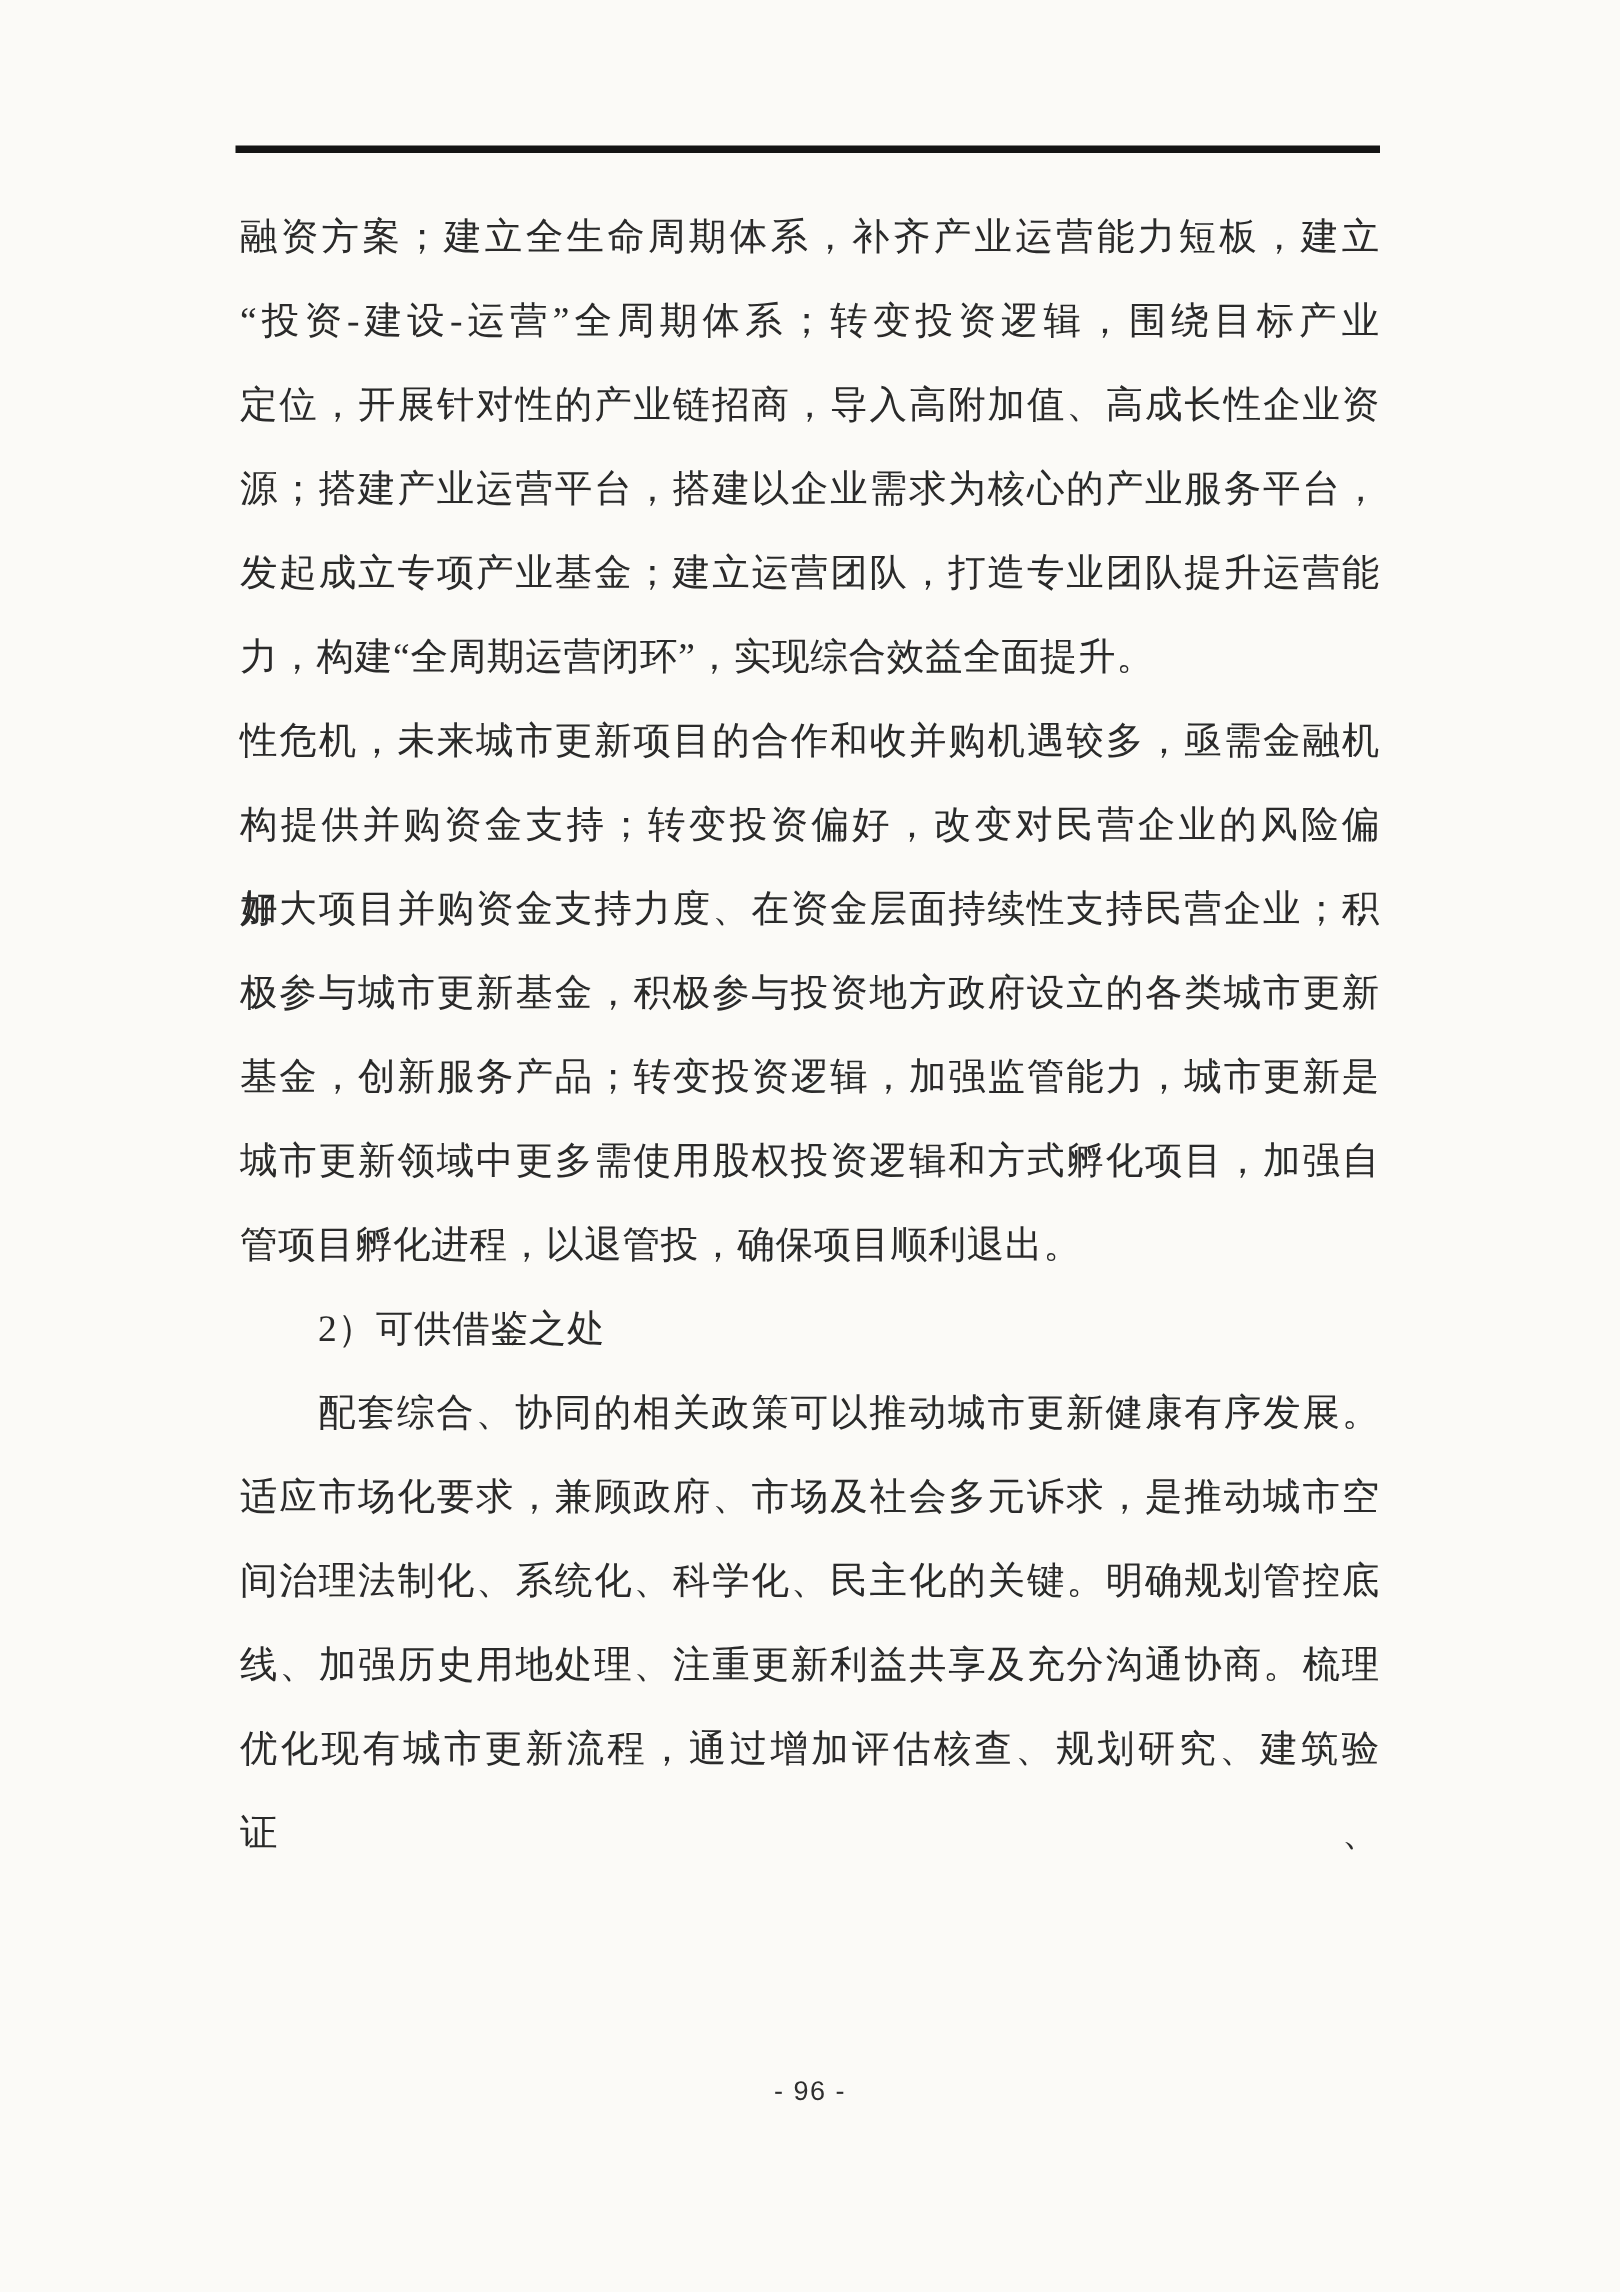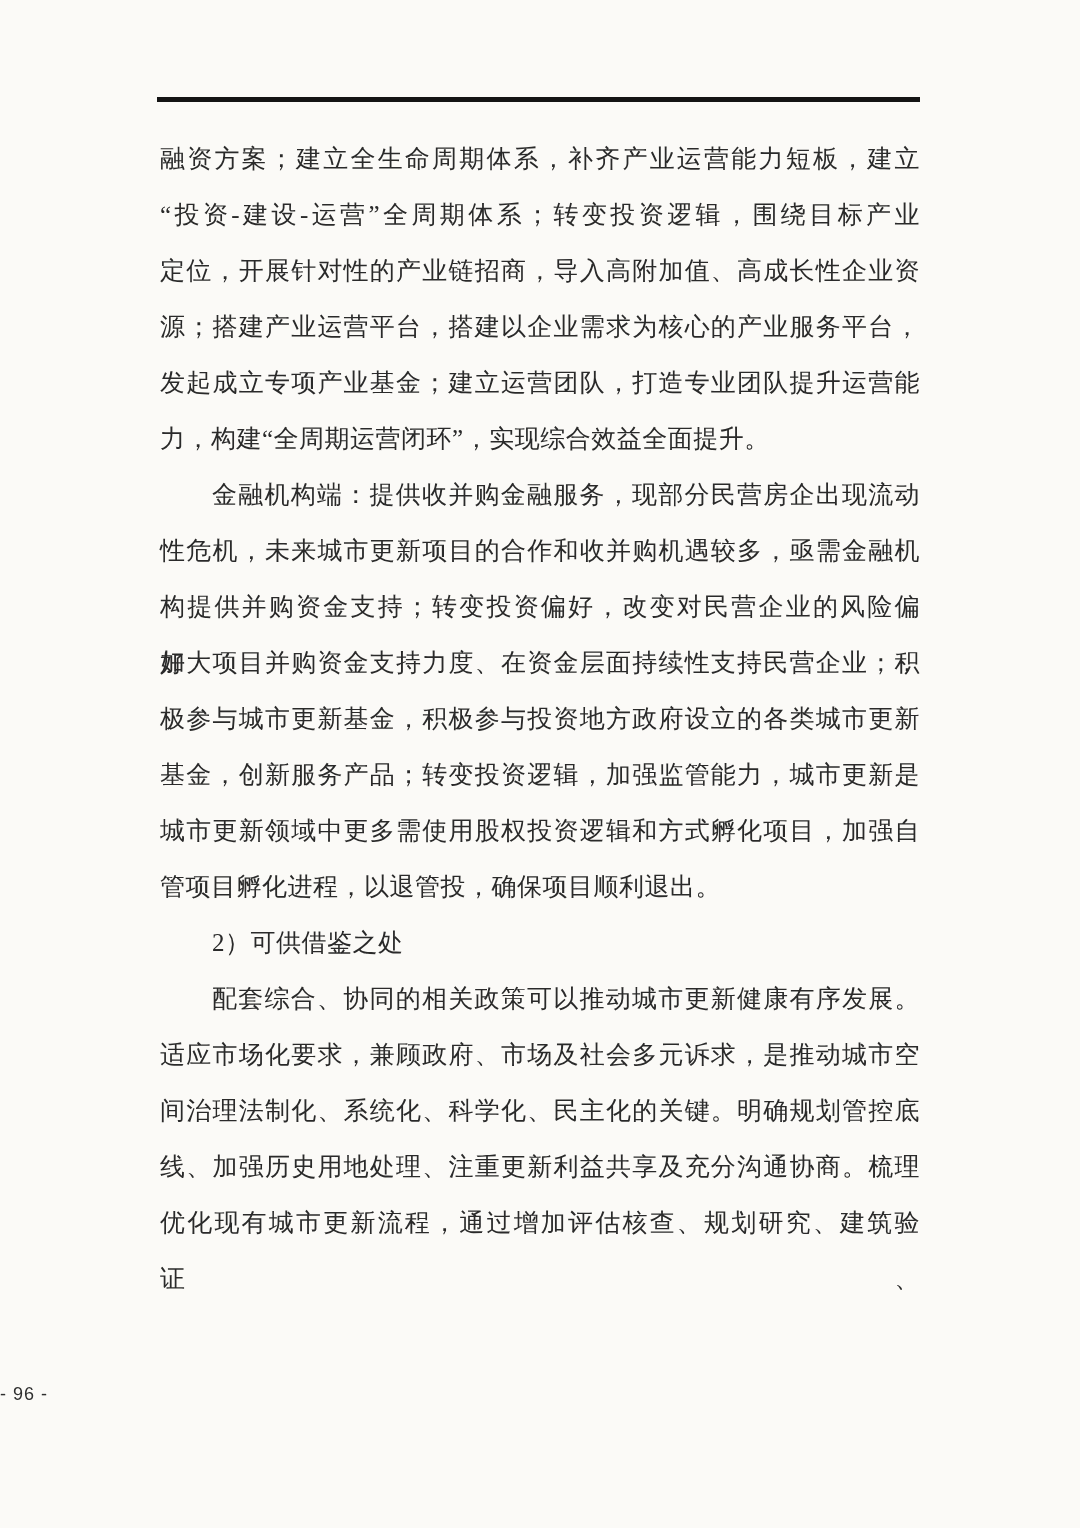--- a/index.html
+++ b/index.html
@@ -52,21 +52,21 @@
     text-justify: inter-character;
   }
   .text-line.indent {
     padding-left: 52px;
   }
   .footer {
     position: absolute;
     left: 0;
     top: 1384px;
     width: 1080px;
-    text-align: left;
+    text-align: center;
   }
   .page-number {
     font-family: "Liberation Sans", "DejaVu Sans", sans-serif;
     font-size: 18px;
     color: #2e2e2e;
     letter-spacing: 1px;
   }
 </style>
 </head>
 <body>
@@ -75,21 +75,20 @@
   <div class="header-rule"></div>
 
   <div class="doc-body">
 
   <div class="text-line fill">融资方案；建立全生命周期体系，补齐产业运营能力短板，建立</div>
       <div class="text-line fill">“投资-建设-运营”全周期体系；转变投资逻辑，围绕目标产业</div>
       <div class="text-line fill">定位，开展针对性的产业链招商，导入高附加值、高成长性企业资</div>
       <div class="text-line fill">源；搭建产业运营平台，搭建以企业需求为核心的产业服务平台，</div>
       <div class="text-line fill">发起成立专项产业基金；建立运营团队，打造专业团队提升运营能</div>
       <div class="text-line">力，构建“全周期运营闭环”，实现综合效益全面提升。</div>
-      <div class="text-line indent fill">金融机构端：提供收并购金融服务，现部分民营房企出现流动</div>
       <div class="text-line fill">性危机，未来城市更新项目的合作和收并购机遇较多，亟需金融机</div>
       <div class="text-line fill">构提供并购资金支持；转变投资偏好，改变对民营企业的风险偏好，</div>
       <div class="text-line fill">加大项目并购资金支持力度、在资金层面持续性支持民营企业；积</div>
       <div class="text-line fill">极参与城市更新基金，积极参与投资地方政府设立的各类城市更新</div>
       <div class="text-line fill">基金，创新服务产品；转变投资逻辑，加强监管能力，城市更新是</div>
       <div class="text-line fill">城市更新领域中更多需使用股权投资逻辑和方式孵化项目，加强自</div>
       <div class="text-line">管项目孵化进程，以退管投，确保项目顺利退出。</div>
       <div class="text-line indent">2）可供借鉴之处</div>
       <div class="text-line indent fill">配套综合、协同的相关政策可以推动城市更新健康有序发展。</div>
       <div class="text-line fill">适应市场化要求，兼顾政府、市场及社会多元诉求，是推动城市空</div>

